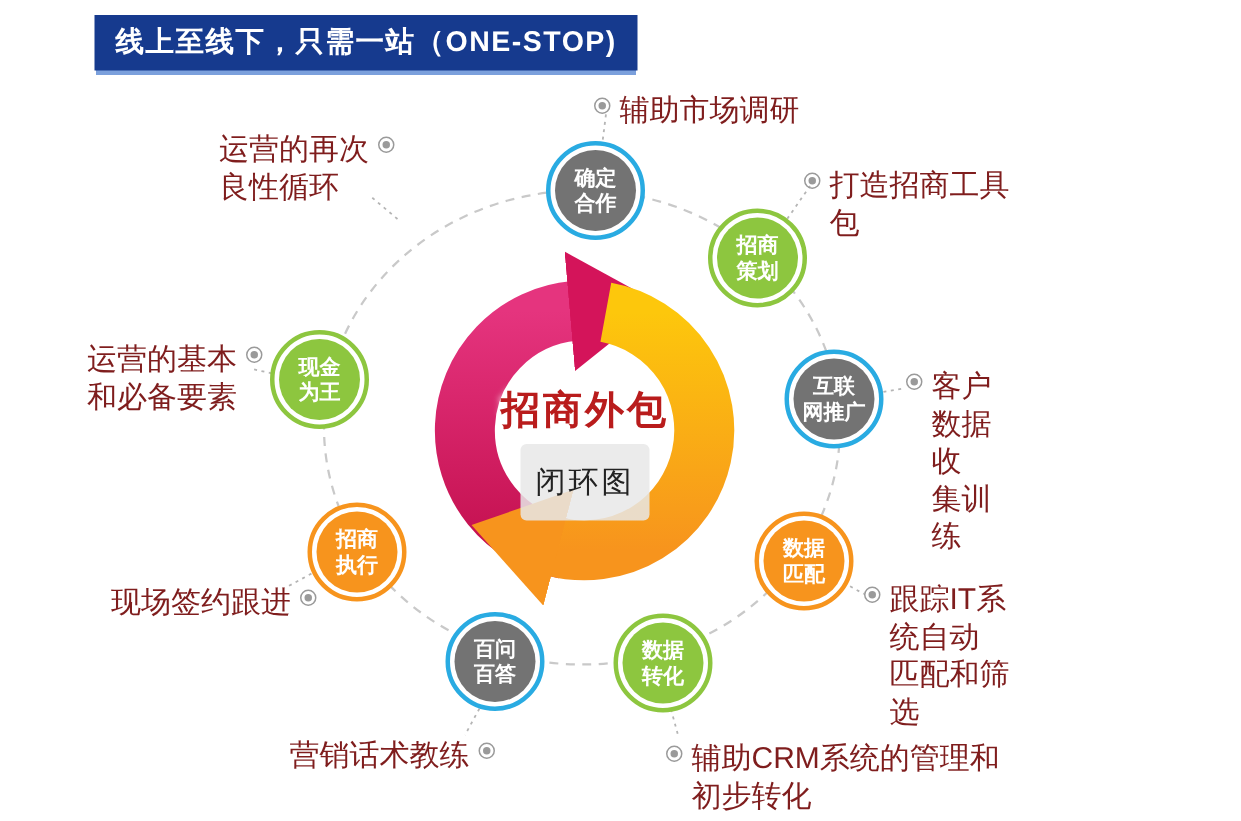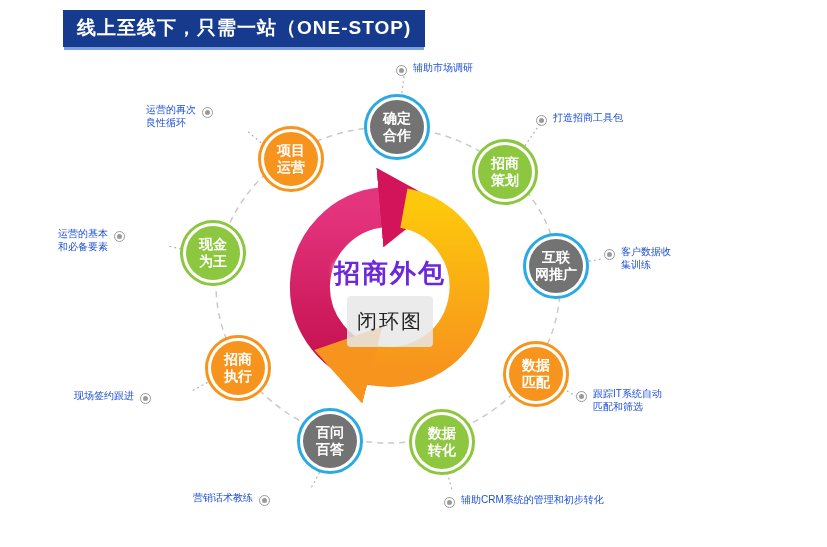--- a/index.html
+++ b/index.html
@@ -40,50 +40,50 @@
   .n6{left:297px;top:408px;}
   .n7{left:205px;top:335px;}
   .n8{left:180px;top:220px;}
   .n9{left:258px;top:126px;}
   
   .center-label{
     position:absolute;left:318px;top:256px;width:144px;
     text-align:center;z-index:5;
   }
   .center-title{
-    font-size:26px;font-weight:900;color:#6d28d9;letter-spacing:2px;
+    font-size:26px;font-weight:900;color:#b91c1c;letter-spacing:2px;
     text-shadow:0 0 4px #fff,0 0 6px #fff;
   }
   .center-subtitle{
     display:inline-block;margin-top:5px;font-size:20px;color:#222;
     background:rgba(232,232,232,.85);border-radius:4px;padding:12px 10px;
     letter-spacing:2px;
   }
   
   .annotation{
     position:absolute;display:flex;align-items:flex-start;gap:6px;
-    font-size:10px;color:#1d4ed8;line-height:1.25;white-space:pre-line;
+    font-size:20px;color:#7f1d1d;line-height:1.25;white-space:pre-line;
   }
   .annotation .dot{
     flex:0 0 auto;width:9px;height:9px;margin-top:3px;
     border:1px solid #9a9a9a;border-radius:50%;position:relative;
   }
   .annotation .dot::after{
     content:'';position:absolute;left:2px;top:2px;right:2px;bottom:2px;
     background:#9a9a9a;border-radius:50%;
   }
   .a1{left:396px;top:62px;}
   .a2{left:536px;top:112px;}
   .a3{left:604px;top:246px;}
   .a4{left:576px;top:388px;}
   .a5{left:444px;top:494px;}
   .a6{left:193px;top:492px;}
   .a7{left:74px;top:390px;text-align:right;}
   .a8{left:58px;top:228px;}
-  .a9{left:146px;top:104px;}
+  .a9{left:146px;top:88px;}
 </style>
 </head>
 <body>
 
 <div class="stage">
 
   <div class="banner">线上至线下，只需一站（ONE-STOP)</div>
 
   <svg class="links" viewBox="0 0 827 547" aria-hidden="true">
     <defs>
@@ -151,24 +151,20 @@
 百答</div>
     </div>
   <div class="node n7 c-orange">
       <div class="node-inner">招商
 执行</div>
     </div>
   <div class="node n8 c-green">
       <div class="node-inner">现金
 为王</div>
     </div>
-  <div class="node n9 c-orange">
-      <div class="node-inner">项目
-运营</div>
-    </div>
 
   <div class="annotation a1">
     <span class="dot"></span>
     <span>辅助市场调研</span>
   </div>
   <div class="annotation a2">
     <span class="dot"></span>
     <span>打造招商工具包</span>
   </div>
   <div class="annotation a3">

